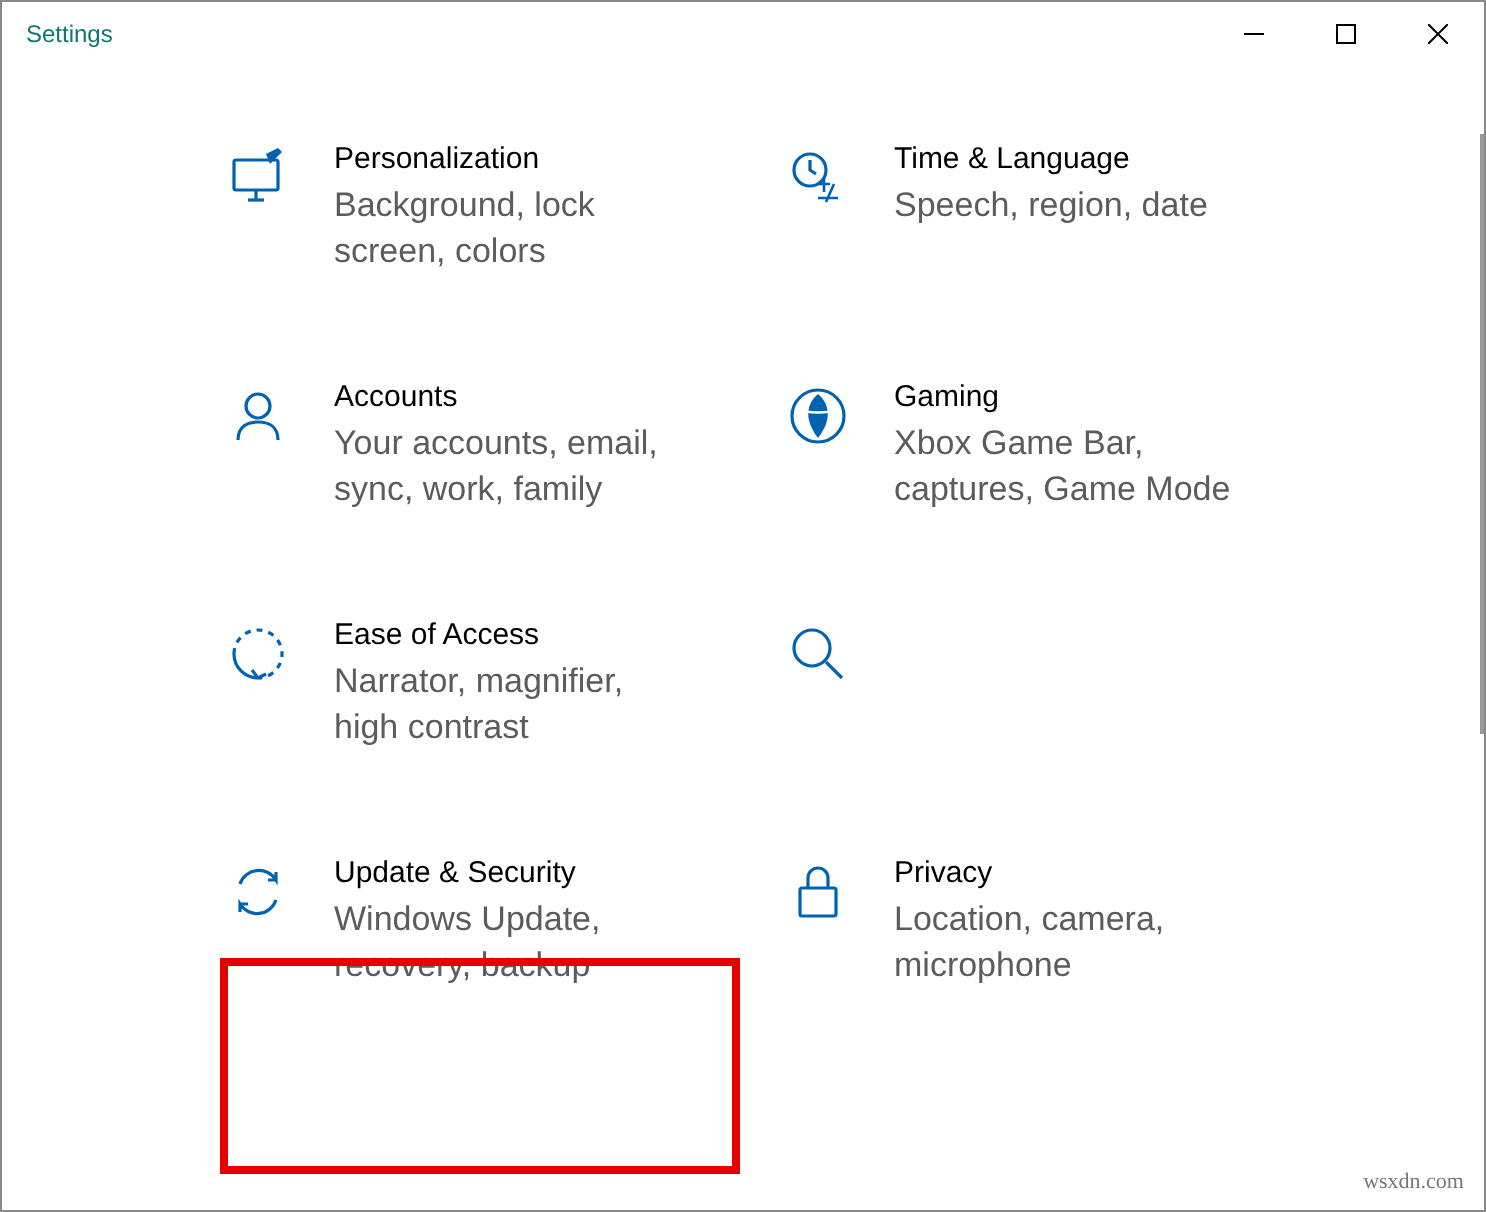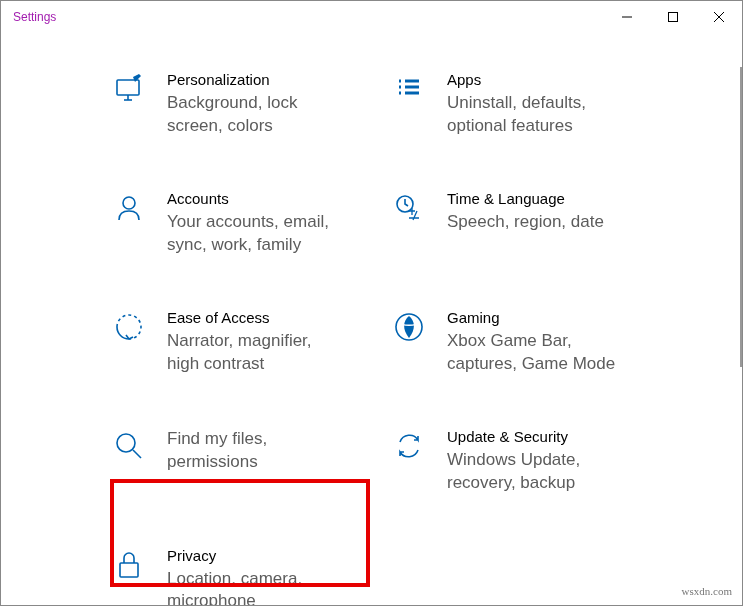--- a/index.html
+++ b/index.html
@@ -1,17 +1,17 @@
 <!DOCTYPE html>
 <html><head>
 <meta charset="utf-8">
 <style>
   * { box-sizing: border-box; margin: 0; padding: 0; font-family: "Segoe UI", Arial, sans-serif; }
   body { width: 743px; height: 606px; background: #fff; border: 1px solid #888; position: relative; overflow: hidden; }
-  .titlebar { height: 32px; display: flex; align-items: center; justify-content: space-between; padding: 0 0 0 12px; font-size: 12px; color: #a21caf; }
+  .titlebar { height: 32px; display: flex; align-items: center; justify-content: space-between; padding: 0 0 0 12px; font-size: 12px; color: #0f766e; }
   .titlebar-left { display: flex; align-items: center; gap: 8px; }
   .win-controls { display: flex; height: 32px; }
   .win-btn { width: 46px; height: 32px; display: flex; align-items: center; justify-content: center; color: #000; font-size: 11px; }
   .win-btn svg { stroke: #000; fill: none; }
   .content { position: absolute; top: 70px; left: 0; right: 4px; bottom: 0; overflow-y: auto; padding: 0 50px 30px 110px; }
   .grid { display: grid; grid-template-columns: 250px 250px; column-gap: 30px; row-gap: 52px; }
   .tile { display: flex; gap: 20px; align-items: flex-start; cursor: pointer; }
   .tile-icon { width: 36px; height: 36px; flex-shrink: 0; display: flex; align-items: center; justify-content: center; }
   .tile-icon svg { stroke: #0063b1; fill: none; stroke-width: 1.6; }
   .tile-text { flex: 1; }
@@ -60,101 +60,84 @@
             <line x1="15" y1="22" x2="15" y2="27"></line>
             <path d="M20 4 L26 1 L28 3 L22 9 Z" fill="#0063b1" stroke="none"></path>
           </svg>
       </div>
       <div class="tile-text">
         <div class="tile-title">Personalization</div>
         <div class="tile-desc">Background, lock screen, colors</div>
       </div>
     </div>
 
+
     <div class="tile">
       <div class="tile-icon">
         <svg width="32" height="32" viewBox="0 0 32 32">
-            <line x1="6" y1="8" x2="8" y2="8" stroke-width="3"></line>
-            <line x1="12" y1="8" x2="26" y2="8" stroke-width="3"></line>
-            <line x1="6" y1="14" x2="8" y2="14" stroke-width="3"></line>
-            <line x1="12" y1="14" x2="26" y2="14" stroke-width="3"></line>
-            <line x1="6" y1="20" x2="8" y2="20" stroke-width="3"></line>
-            <line x1="12" y1="20" x2="26" y2="20" stroke-width="3"></line>
+            <circle cx="12" cy="12" r="8"></circle>
+            <path d="M12 7 L12 12 L15 14"></path>
+            <path d="M16 19 L22 19 M19 16 L19 23 M16 26 L26 26 M24 19 L20 28" stroke-width="1.3"></path>
           </svg>
       </div>
       <div class="tile-text">
-        <div class="tile-title">Apps</div>
-        <div class="tile-desc">Uninstall, defaults, optional features</div>
+        <div class="tile-title">Time &amp; Language</div>
+        <div class="tile-desc">Speech, region, date</div>
       </div>
     </div>
 
     <div class="tile">
       <div class="tile-icon">
         <svg width="32" height="32" viewBox="0 0 32 32">
             <circle cx="16" cy="11" r="6"></circle>
             <path d="M6 28 C6 21 11 19 16 19 C21 19 26 21 26 28"></path>
           </svg>
       </div>
       <div class="tile-text">
         <div class="tile-title">Accounts</div>
         <div class="tile-desc">Your accounts, email, sync, work, family</div>
       </div>
     </div>
 
     <div class="tile">
       <div class="tile-icon">
         <svg width="32" height="32" viewBox="0 0 32 32">
-            <circle cx="12" cy="12" r="8"></circle>
-            <path d="M12 7 L12 12 L15 14"></path>
-            <path d="M16 19 L22 19 M19 16 L19 23 M16 26 L26 26 M24 19 L20 28" stroke-width="1.3"></path>
+            <circle cx="16" cy="16" r="13"></circle>
+            <path d="M16 5 C10 10 9 18 16 27 C23 18 22 10 16 5 Z" fill="#0063b1" stroke="none"></path>
+            <path d="M5 12 C10 15 22 15 27 12" stroke="#fff" stroke-width="1.3"></path>
           </svg>
       </div>
       <div class="tile-text">
-        <div class="tile-title">Time &amp; Language</div>
-        <div class="tile-desc">Speech, region, date</div>
+        <div class="tile-title">Gaming</div>
+        <div class="tile-desc">Xbox Game Bar, captures, Game Mode</div>
       </div>
     </div>
 
     <div class="tile">
       <div class="tile-icon">
         <svg width="32" height="32" viewBox="0 0 32 32">
             <path d="M4 16 A12 12 0 1 1 16 28" stroke-dasharray="3 3"></path>
             <path d="M4 16 A12 12 0 0 0 16 28"></path>
             <path d="M16 28 L13 24 M16 28 L20 26"></path>
           </svg>
       </div>
       <div class="tile-text">
         <div class="tile-title">Ease of Access</div>
         <div class="tile-desc">Narrator, magnifier, high contrast</div>
       </div>
     </div>
 
     <div class="tile">
       <div class="tile-icon">
         <svg width="32" height="32" viewBox="0 0 32 32">
-            <circle cx="16" cy="16" r="13"></circle>
-            <path d="M16 5 C10 10 9 18 16 27 C23 18 22 10 16 5 Z" fill="#0063b1" stroke="none"></path>
-            <path d="M5 12 C10 15 22 15 27 12" stroke="#fff" stroke-width="1.3"></path>
-          </svg>
-      </div>
-      <div class="tile-text">
-        <div class="tile-title">Gaming</div>
-        <div class="tile-desc">Xbox Game Bar, captures, Game Mode</div>
-      </div>
-    </div>
-
-    <div class="tile">
-      <div class="tile-icon">
-        <svg width="32" height="32" viewBox="0 0 32 32">
             <circle cx="13" cy="13" r="9"></circle>
             <line x1="20" y1="20" x2="28" y2="28"></line>
           </svg>
       </div>
       <div class="tile-text">
-        <div class="tile-desc">Find my files, permissions</div>
       </div>
     </div>
 
     <div class="tile">
       <div class="tile-icon">
         <svg width="32" height="32" viewBox="0 0 32 32">
             <path d="M7 12 A10 10 0 0 1 25 10 L25 6 M25 10 L21 10"></path>
             <path d="M25 20 A10 10 0 0 1 7 22 L7 26 M7 22 L11 22"></path>
           </svg>
       </div>

